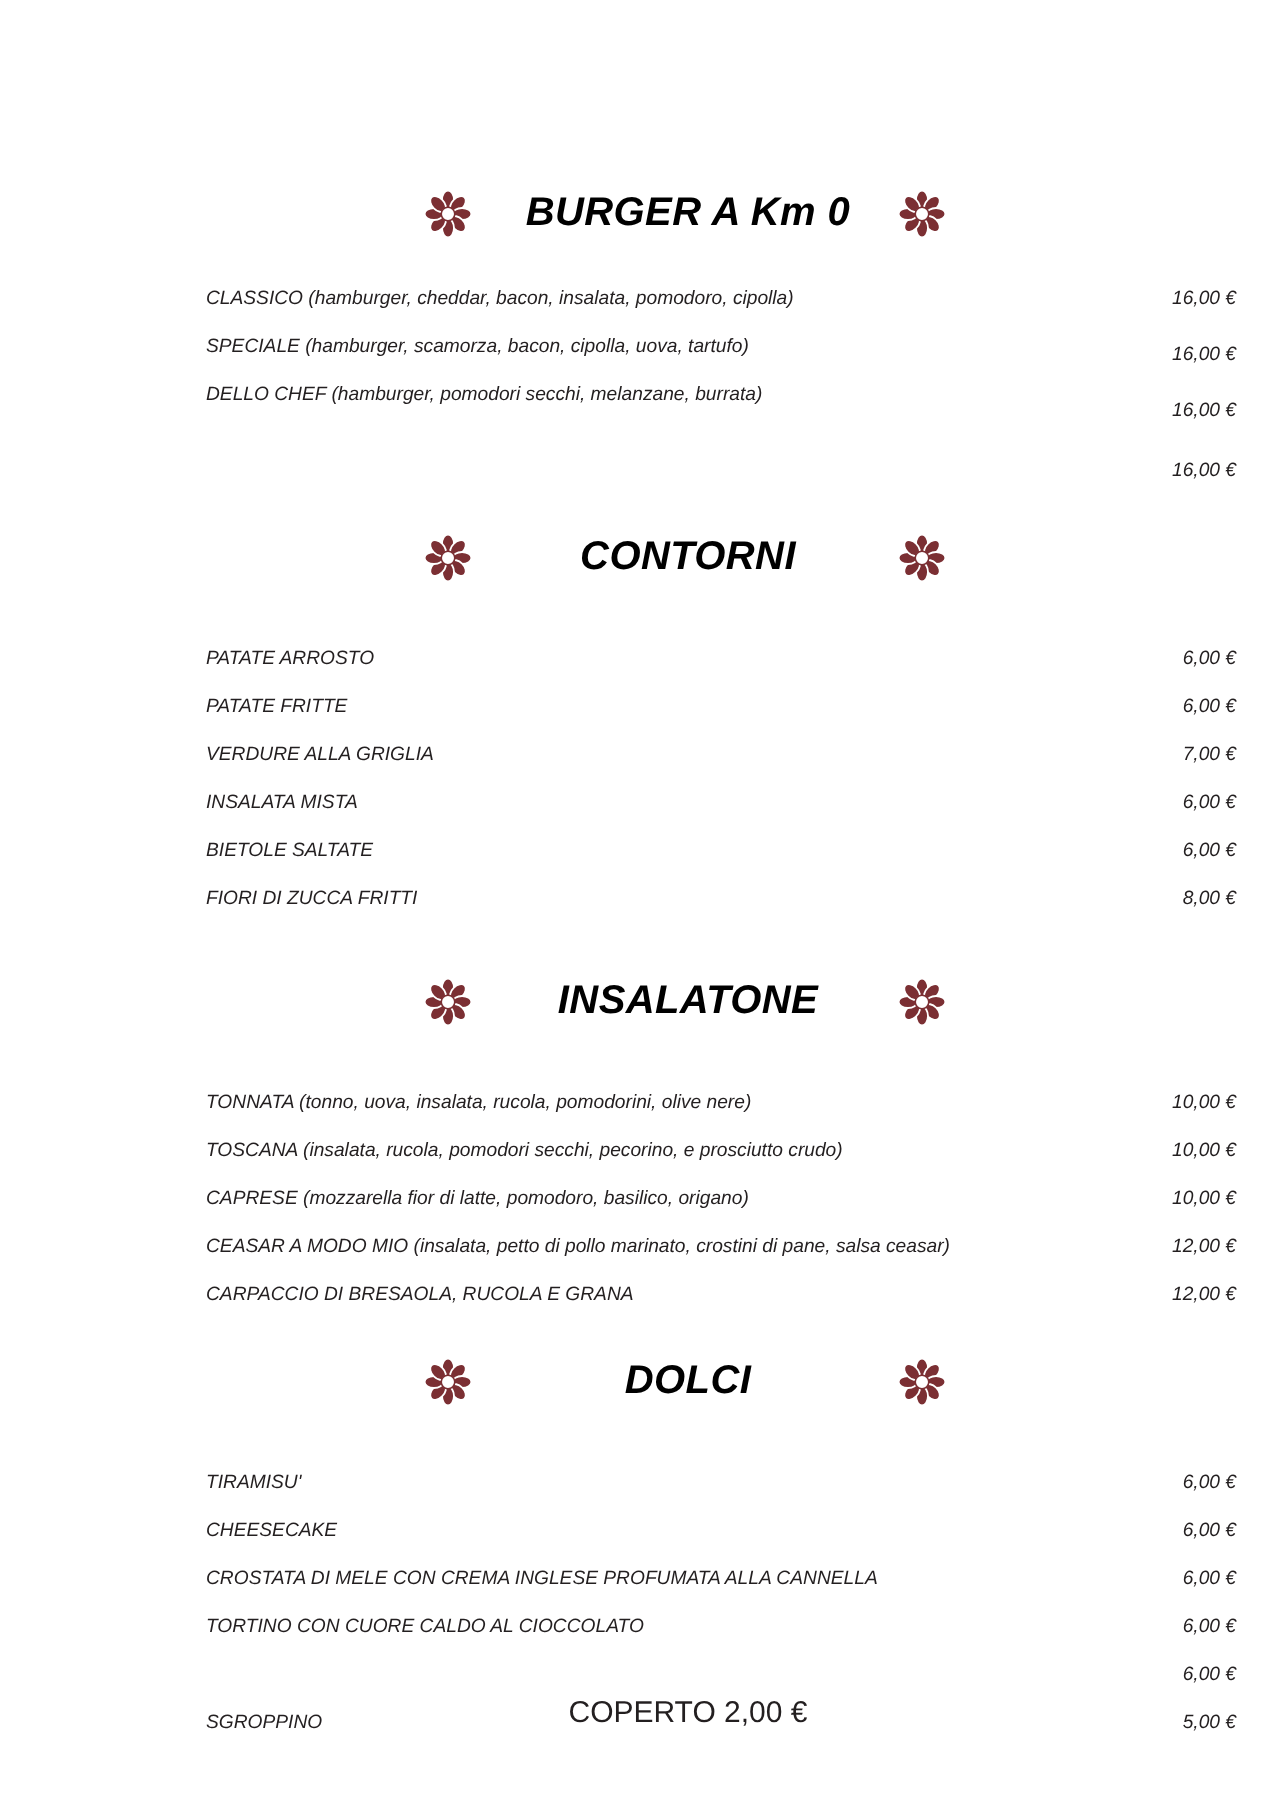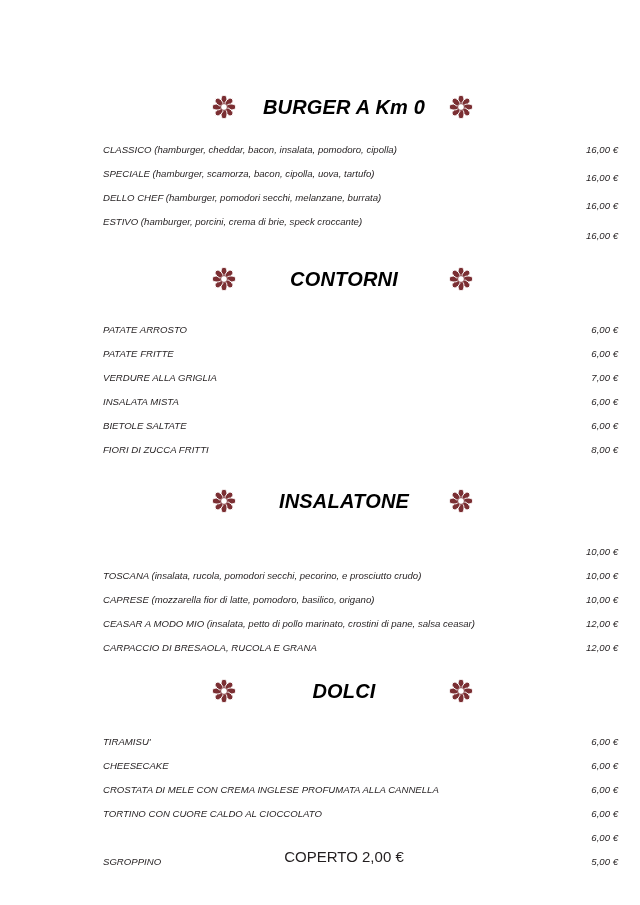--- a/index.html
+++ b/index.html
@@ -149,21 +149,20 @@
     </div>
     <div class="row drift-1">
       <span class="row-name">SPECIALE (hamburger, scamorza, bacon, cipolla, uova, tartufo)</span>
       <span class="row-price">16,00 €</span>
     </div>
     <div class="row drift-2">
       <span class="row-name">DELLO CHEF (hamburger, pomodori secchi, melanzane, burrata)</span>
       <span class="row-price">16,00 €</span>
     </div>
     <div class="row drift-3">
-      <span class="row-name">ESTIVO (hamburger, porcini, crema di brie, speck croccante)</span>
       <span class="row-price">16,00 €</span>
     </div>
   </div>
 
   <div style="height:24px"></div>
 
   <div class="section-head">
     <span class="ornament left"><svg viewBox="0 0 100 100" width="100%" height="100%">
           <g>
             <ellipse cx="50" cy="23" rx="11.5" ry="18" fill="#7b2f33" stroke="#ffffff" stroke-width="3.5" transform="rotate(0 50 50)"></ellipse>
@@ -251,20 +250,21 @@
             <ellipse cx="50" cy="23" rx="11.5" ry="18" fill="#7b2f33" stroke="#ffffff" stroke-width="3.5" transform="rotate(315 50 50)"></ellipse>
           </g>
           <circle cx="50" cy="50" r="13" fill="#ffffff" stroke="#7b2f33" stroke-width="3"></circle>
         </svg></span>
   </div>
 
   <div class="spacer-m"></div>
 
   <div class="items">
     <div class="row">
+      <span class="row-name">TONNATA (tonno, uova, insalata, rucola, pomodorini, olive nere)</span>
       <span class="row-price">10,00 €</span>
     </div>
     <div class="row">
       <span class="row-name">TOSCANA (insalata, rucola, pomodori secchi, pecorino, e prosciutto crudo)</span>
       <span class="row-price">10,00 €</span>
     </div>
     <div class="row">
       <span class="row-name">CAPRESE (mozzarella fior di latte, pomodoro, basilico, origano)</span>
       <span class="row-price">10,00 €</span>
     </div>

